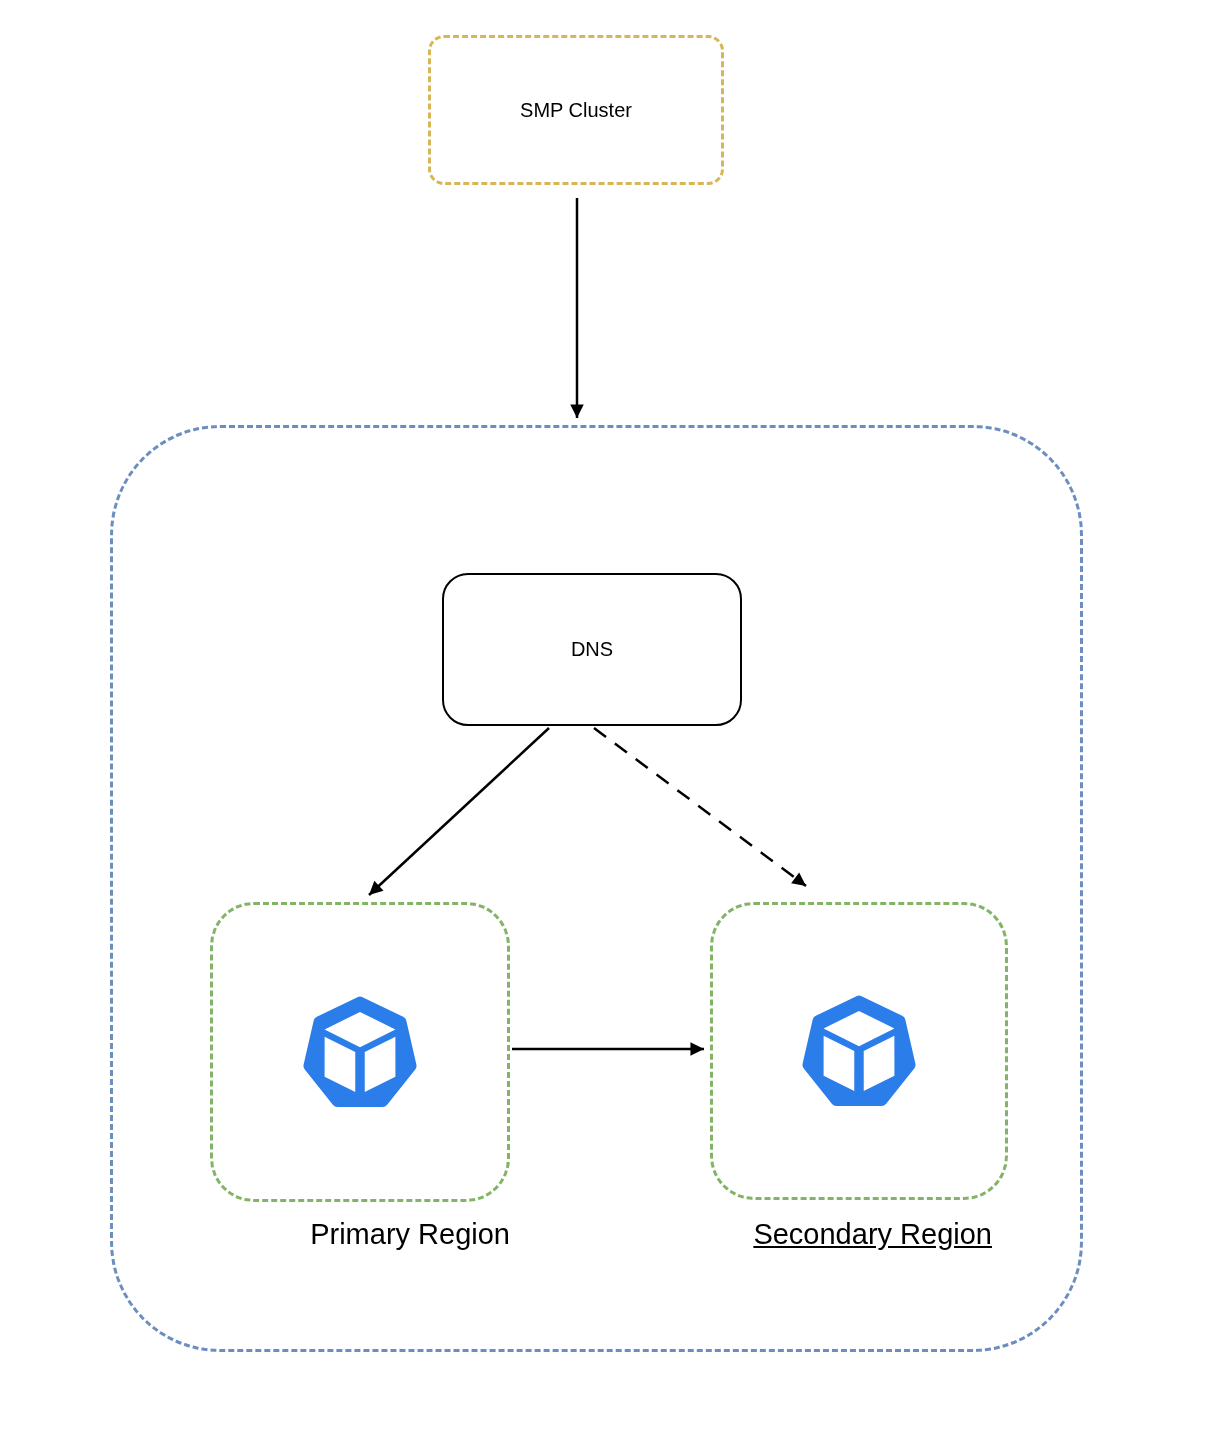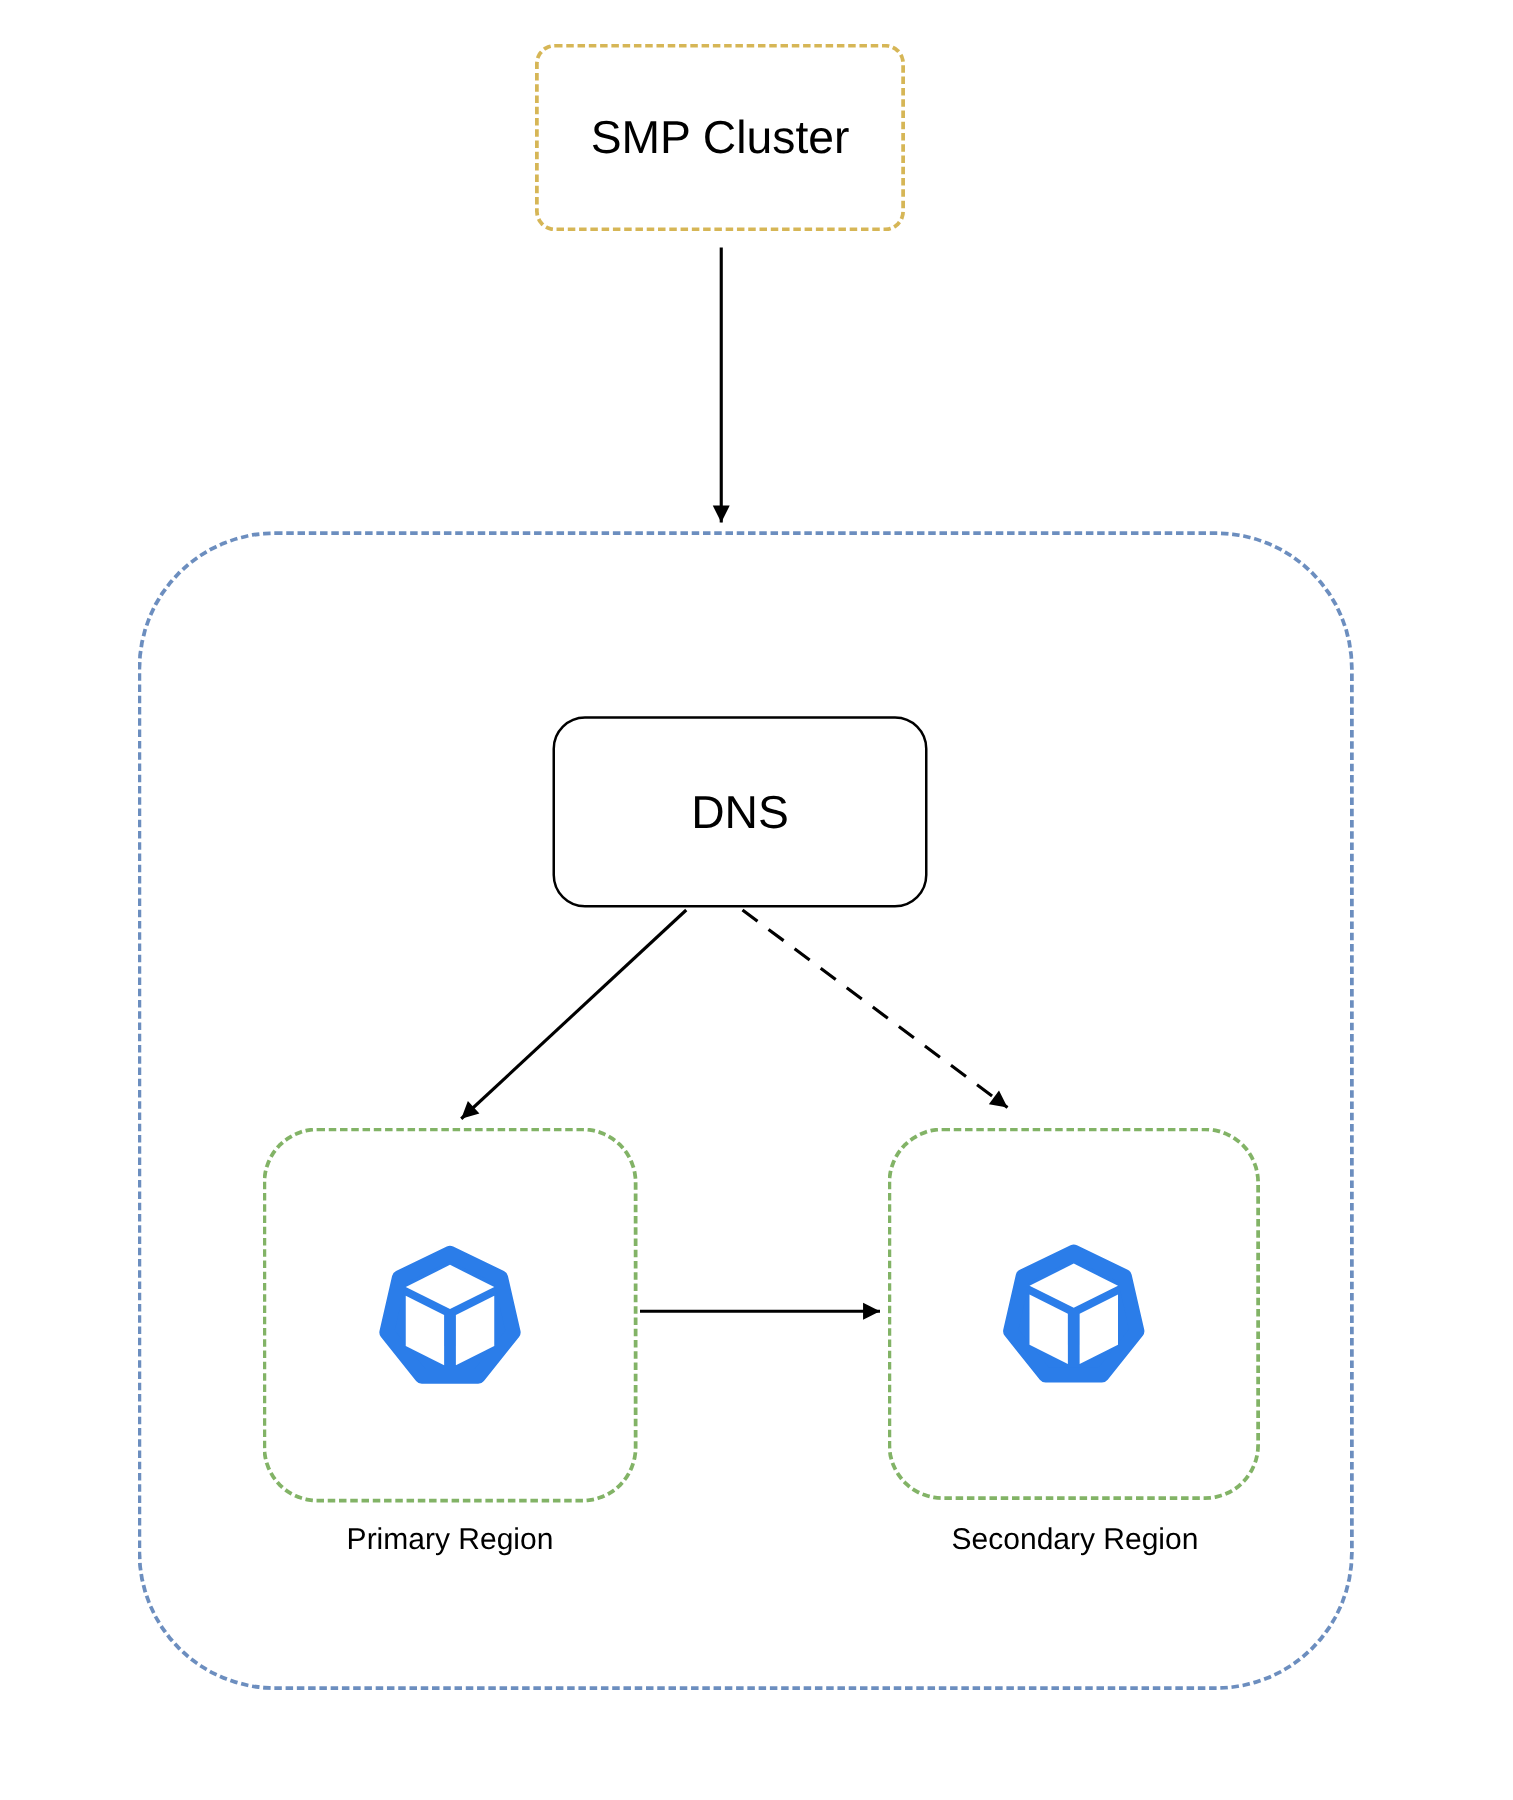--- a/index.html
+++ b/index.html
@@ -19,21 +19,21 @@
     position: absolute;
     box-sizing: border-box;
     background: transparent;
   }
   .node-label {
     width: 100%;
     height: 100%;
     display: flex;
     align-items: center;
     justify-content: center;
-    font-size: 37px;
+    font-size: 20px;
     color: var(--text, #000);
     white-space: nowrap;
   }
   
   #smp-node {
     left: 428px; top: 35px; width: 296px; height: 150px;
     border: 3px dashed var(--smp-border, #d6b656);
     border-radius: 16px;
     background: #fff;
   }
@@ -60,27 +60,27 @@
   }
   #secondary-region-box {
     left: 597px; top: 474px; width: 298px; height: 298px;
     border: 3px dashed var(--region-border, #82b366);
     border-radius: 44px;
     display: flex; align-items: center; justify-content: center;
   }
   .region-label {
     position: absolute;
     width: 300px;
-    text-align: center;
-    font-size: 24px;
+    text-align: right;
+    font-size: 29px;
     color: var(--text, #000);
     white-space: nowrap;
   }
   #primary-region-label { left: 97px; top: 790px; }
-  #secondary-region-label { left: 597px; top: 790px; }
+  #secondary-region-label { left: 579px; top: 790px; text-decoration: underline; }
   .node-icon {
     width: 118px;
     height: 118px;
     color: var(--icon-blue, #2b7de9);
     display: block;
   }
   #arrow-overlay {
     position: absolute;
     left: 0; top: 0;
     width: 1210px; height: 1440px;

